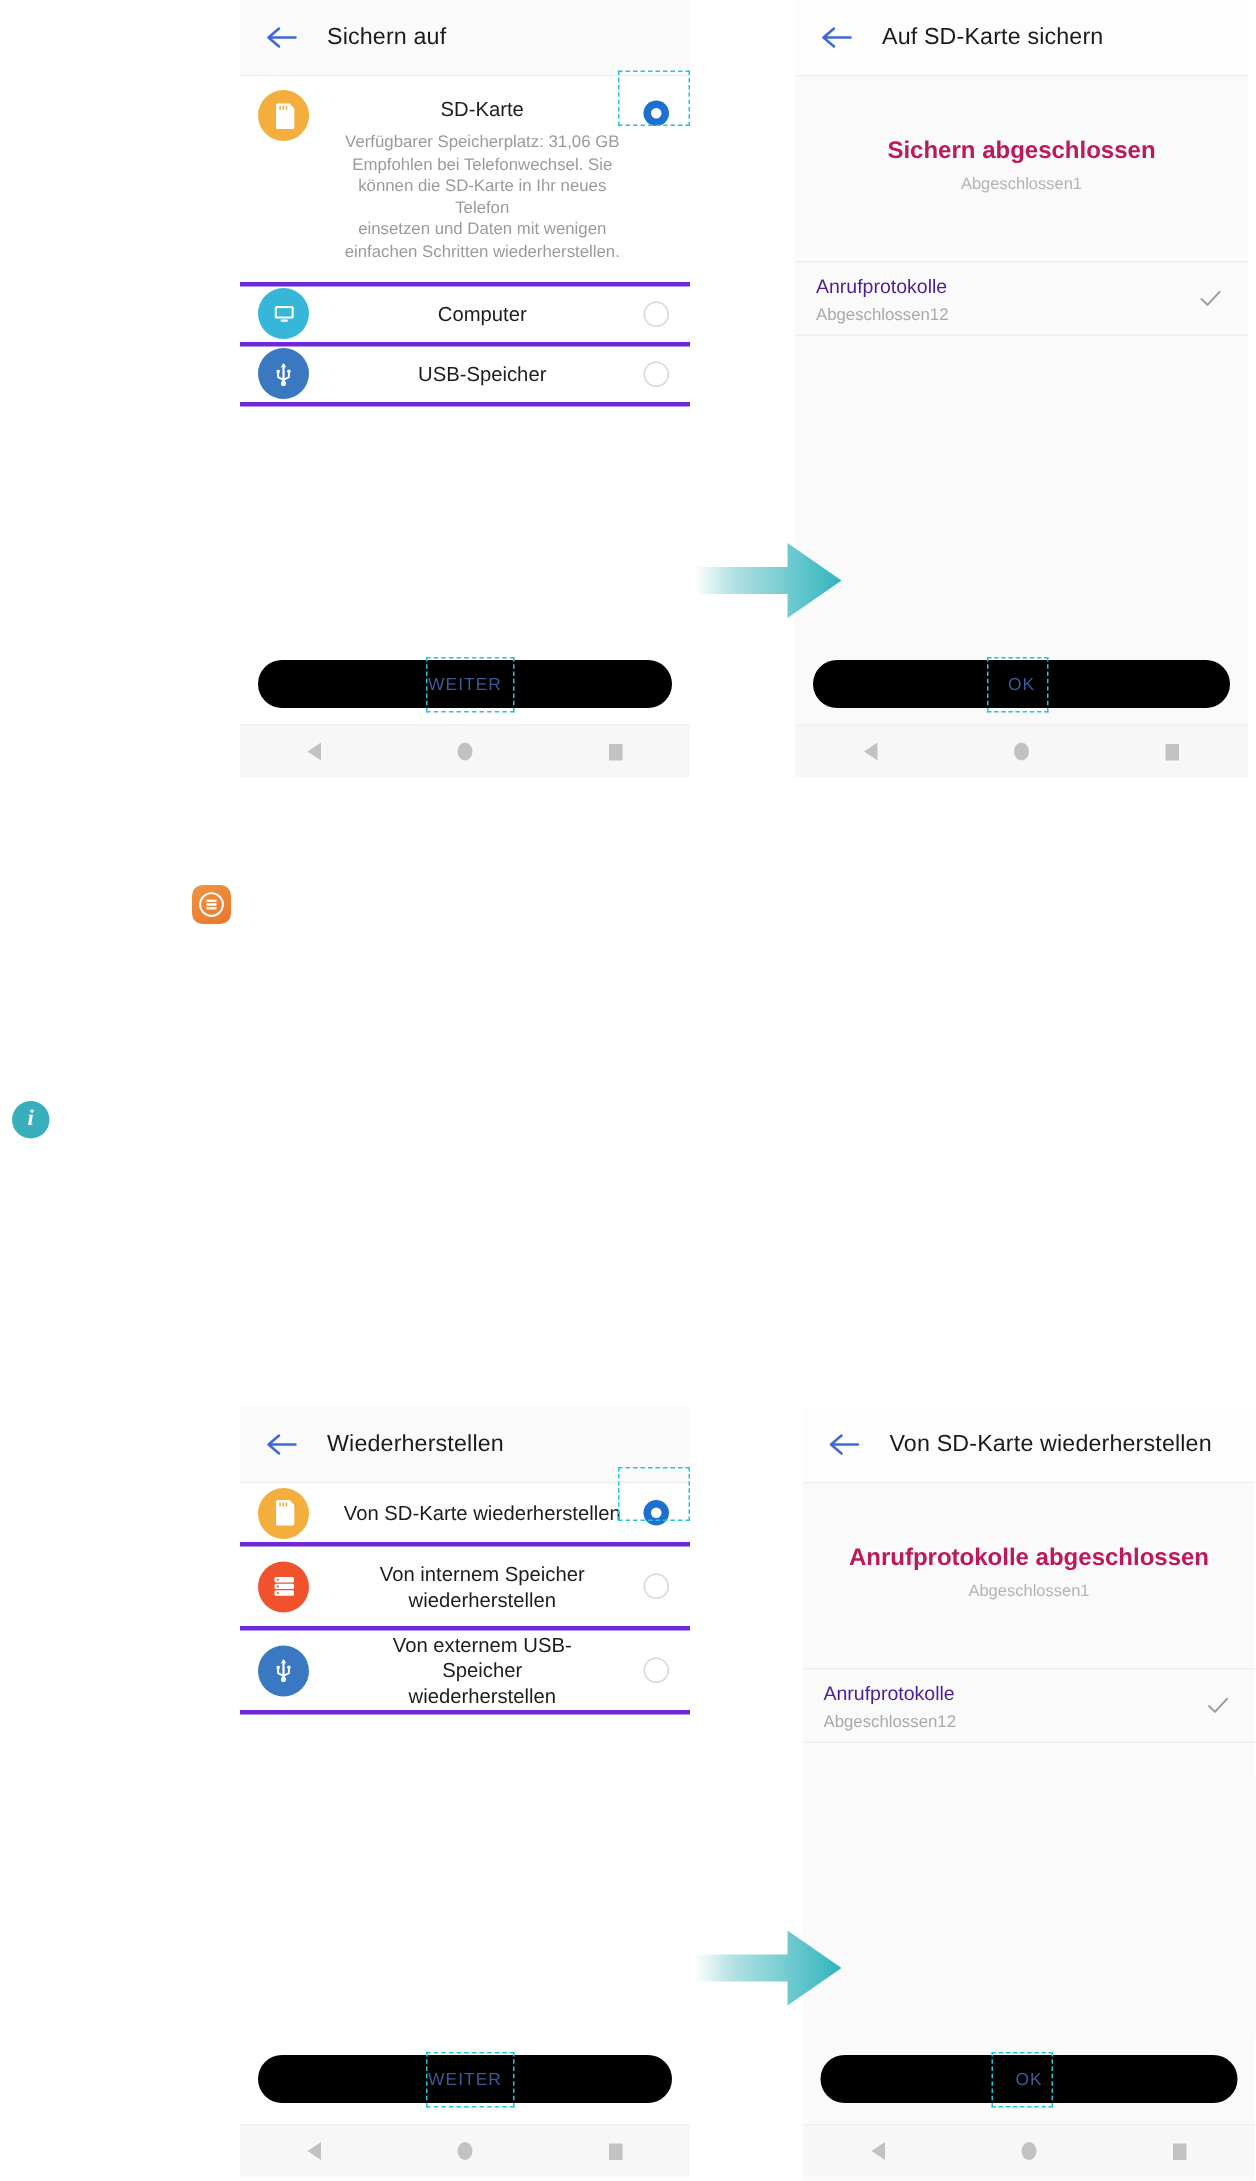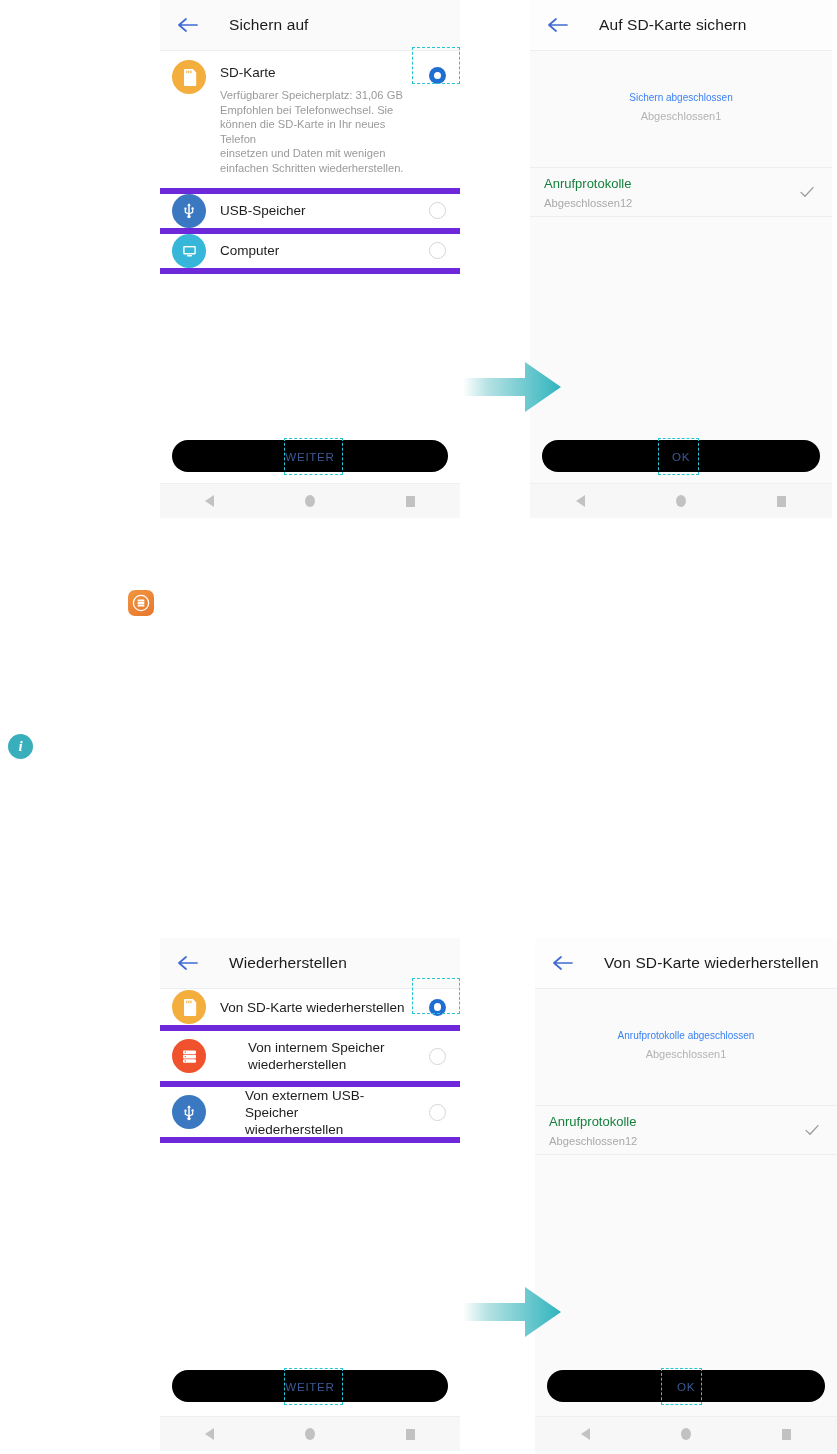--- a/index.html
+++ b/index.html
@@ -10,45 +10,45 @@
     overflow:hidden;
   }
   .phone{position:absolute;background:#ffffff;overflow:hidden;}
 
   
   .pheader{
     height:51px;background:#fafafa;border-bottom:1px solid #eceff1;
     display:flex;align-items:center;box-sizing:border-box;padding-left:12px;
   }
   .back-ico{width:30px;height:30px;flex:0 0 auto;display:flex;align-items:center;justify-content:center;}
-  .ptitle{font-size:15.5px;color:#1b1b1b;margin-left:27px;letter-spacing:.1px;white-space:nowrap;}
+  .ptitle{font-size:15.5px;color:#1b1b1b;margin-left:16px;letter-spacing:.1px;white-space:nowrap;}
 
   
   .list{background:#ffffff;}
   .row{display:flex;align-items:flex-start;padding:0 14px 0 12px;position:relative;box-sizing:border-box;}
   .row-ico{width:34px;height:34px;border-radius:50%;flex:0 0 auto;display:flex;align-items:center;justify-content:center;margin-top:9px;}
   .row-body{flex:1 1 auto;margin-left:14px;min-width:0;padding-right:6px;}
-  .row-sep{border-bottom:6px solid #6d28d9;}
+  .row-sep{border-bottom:3px solid #6d28d9;text-align:center;}
   .row-title{font-size:13.5px;color:#1d1d1d;line-height:17px;}
   .row-desc{font-size:11.2px;color:#9a9a9a;line-height:14.6px;margin-top:7px;white-space:pre-line;}
   .radio{width:17px;height:17px;border-radius:50%;border:1.4px solid #d6d6d6;box-sizing:border-box;flex:0 0 auto;align-self:flex-start;}
   .radio.sel{border:none;background:#1f6fd0;position:relative;}
   .radio.sel::after{content:"";position:absolute;left:4.6px;top:4.6px;width:7.6px;height:7.6px;border-radius:50%;background:#ffffff;}
 
   
   .dash{position:absolute;border:1.6px dashed #27c4d4;box-sizing:border-box;}
 
   
   .done-area{background:#fafafa;}
-  .done-title{text-align:center;font-size:10px;color:#3b82f6;font-weight:normal;}
+  .done-title{text-align:center;font-size:16px;color:#be185d;font-weight:bold;}
   .done-sub{text-align:center;font-size:11px;color:#b3b3b3;margin-top:7px;}
   .item-card{background:#fafafa;border-top:1px solid #eeeeee;border-bottom:1px solid #eeeeee;
              display:flex;align-items:center;box-sizing:border-box;padding:0 16px 0 14px;}
   .item-main{flex:1 1 auto;}
-  .item-name{font-size:13px;color:#15803d;line-height:17px;}
+  .item-name{font-size:13px;color:#4c1d95;line-height:17px;}
   .item-state{font-size:11.2px;color:#a9a9a9;margin-top:4px;line-height:14px;}
   .check{width:18px;height:18px;flex:0 0 auto;}
 
   
   .btnbar{position:absolute;left:0;right:0;}
   .pillbtn{
     height:32px;border-radius:16px;background:#000000;
     display:flex;align-items:center;justify-content:center;
     font-size:11.6px;letter-spacing:.7px;color:#3c5a96;
   }
@@ -99,49 +99,49 @@
         <div class="row-desc">Verfügbarer Speicherplatz: 31,06 GB
 Empfohlen bei Telefonwechsel. Sie
 können die SD-Karte in Ihr neues Telefon
 einsetzen und Daten mit wenigen
 einfachen Schritten wiederherstellen.</div>
       </div>
       <span class="radio sel" style="margin-top:16px;"></span>
     </div>
     <div class="dash" style="left:252px;top:47px;width:48px;height:37px;"></div>
 
+
+    <div class="row row-sep" style="height:40px;align-items:center;">
+      <span class="row-ico" style="background:#36b6d8;margin-top:0;">
+        <svg width="17" height="16" viewBox="0 0 17 16">
+            <rect x="2.2" y="3" width="12.6" height="8.4" rx="1.1" fill="#ffffff"></rect>
+            <rect x="3.6" y="4.4" width="9.8" height="5.6" fill="#36b6d8"></rect>
+            <rect x="6.2" y="12" width="4.6" height="1.5" fill="#ffffff"></rect>
+          </svg>
+      </span>
+      <div class="row-body">
+        <div class="row-title">Computer</div>
+      </div>
+      <span class="radio" style="align-self:center;"></span>
+    </div>
 
     <div class="row row-sep" style="height:40px;align-items:center;">
       <span class="row-ico" style="background:#3b78c2;margin-top:0;">
         <svg width="16" height="17" viewBox="0 0 16 17">
             <path d="M8 2 L8 14" stroke="#ffffff" stroke-width="1.5" fill="none"></path>
             <path d="M8 1.2 l1.9 2.6 h-3.8 z" fill="#ffffff"></path>
             <circle cx="8" cy="14.6" r="1.7" fill="#ffffff"></circle>
             <path d="M4.4 7.4 L4.4 10.4 L8 12.2" stroke="#ffffff" stroke-width="1.3" fill="none"></path>
             <rect x="3.4" y="5.6" width="2.1" height="2.1" fill="#ffffff"></rect>
             <path d="M11.6 7.4 L11.6 10.4 L8 12.2" stroke="#ffffff" stroke-width="1.3" fill="none"></path>
             <circle cx="11.6" cy="6.5" r="1.2" fill="#ffffff"></circle>
           </svg>
       </span>
       <div class="row-body">
         <div class="row-title">USB-Speicher</div>
-      </div>
-      <span class="radio" style="align-self:center;"></span>
-    </div>
-
-    <div class="row row-sep" style="height:40px;align-items:center;">
-      <span class="row-ico" style="background:#36b6d8;margin-top:0;">
-        <svg width="17" height="16" viewBox="0 0 17 16">
-            <rect x="2.2" y="3" width="12.6" height="8.4" rx="1.1" fill="#ffffff"></rect>
-            <rect x="3.6" y="4.4" width="9.8" height="5.6" fill="#36b6d8"></rect>
-            <rect x="6.2" y="12" width="4.6" height="1.5" fill="#ffffff"></rect>
-          </svg>
-      </span>
-      <div class="row-body">
-        <div class="row-title">Computer</div>
       </div>
       <span class="radio" style="align-self:center;"></span>
     </div>
   </div>
 
   <div class="btnbar" style="top:440px;left:12px;right:12px;">
     <div class="pillbtn">
       <span>WEITER</span>
     </div>
   </div>

